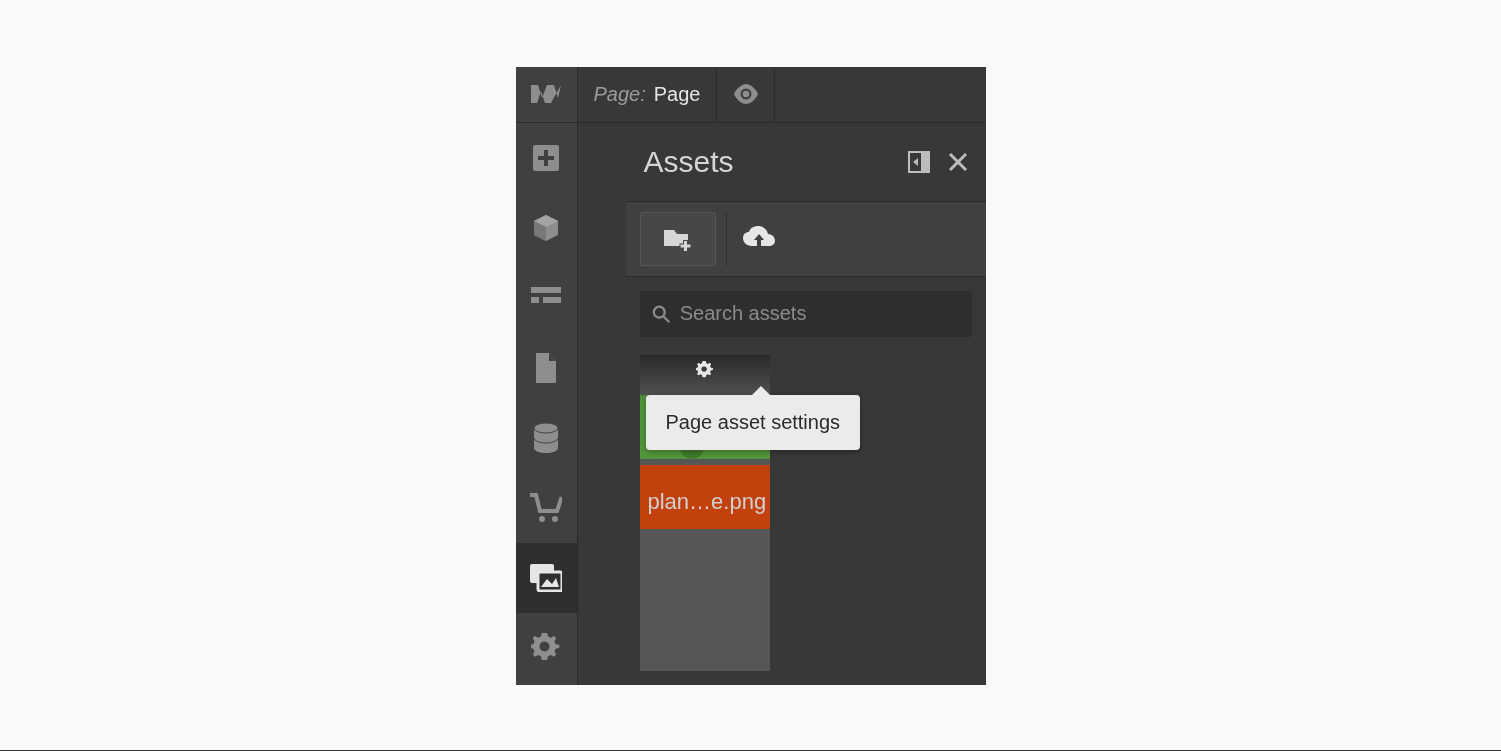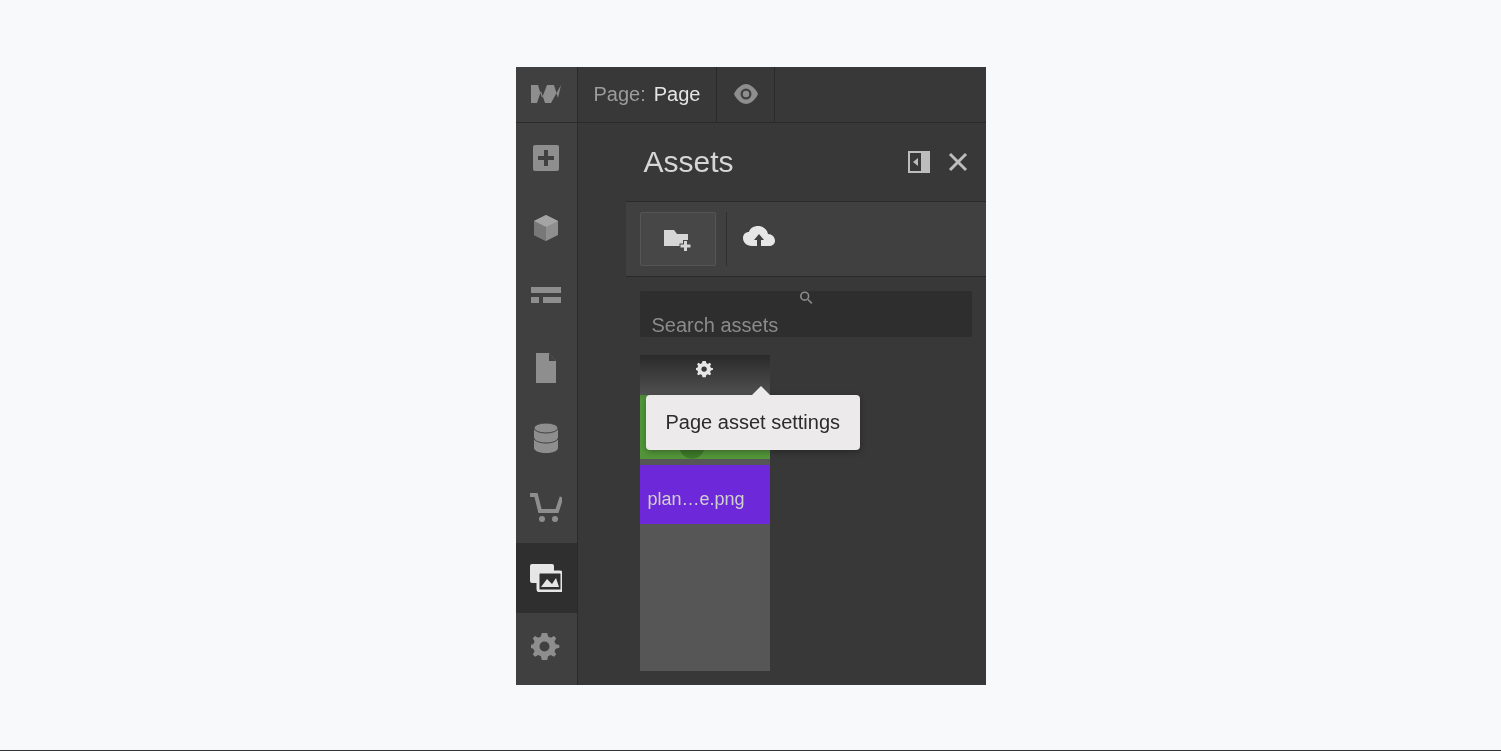--- a/index.html
+++ b/index.html
@@ -50,21 +50,21 @@
   .page-cell {
     display: flex;
     align-items: center;
     padding: 0 16px;
     height: 100%;
     border-right: 1px solid #2a2a2a;
     color: #c7c7c7;
     gap: 8px;
     cursor: pointer;
   }
-  .page-label { color: #9c9c9c; }
+  .page-label { color: #9c9c9c; font-style: italic; }
   .page-name  { color: #e5e5e5; }
   .preview-cell {
     width: 58px;
     height: 56px;
     display: flex;
     align-items: center;
     justify-content: center;
     border-right: 1px solid #2a2a2a;
     cursor: pointer;
   }
@@ -177,21 +177,20 @@
     padding: 14px 14px 14px 14px;
   }
   .search {
     height: 46px;
     background: #2e2e2e;
     display: flex;
     align-items: center;
     padding: 0 12px;
     gap: 10px;
     border-radius: 2px;
-    flex-direction: column;
   }
   .search input {
     background: transparent;
     border: none;
     outline: none;
     color: #d0d0d0;
     font-size: 20px;
     width: 100%;
   }
   .search input::placeholder { color: #8b8b8b; }
@@ -241,23 +240,23 @@
     background: #53963a;
     background-image:
       radial-gradient(circle at 20% 30%, #6fbf4e 0 10px, transparent 11px),
       radial-gradient(circle at 60% 50%, #4d8f35 0 14px, transparent 15px),
       radial-gradient(circle at 85% 25%, #7cc95a 0 8px, transparent 9px),
       radial-gradient(circle at 40% 80%, #3e7b2a 0 12px, transparent 13px);
     z-index: 1;
   }
   .asset .name-row {
     padding: 24px 24px 14px 8px;
-    background: #6d28d9;
+    background: #c2410c;
     color: #d0d0d0;
-    font-size: 18px;
+    font-size: 22px;
     white-space: nowrap;
     overflow: hidden;
   }
 
   
   .tooltip {
     position: absolute;
     top: 40px;
     left: 6px;
     background: #eceaea;

